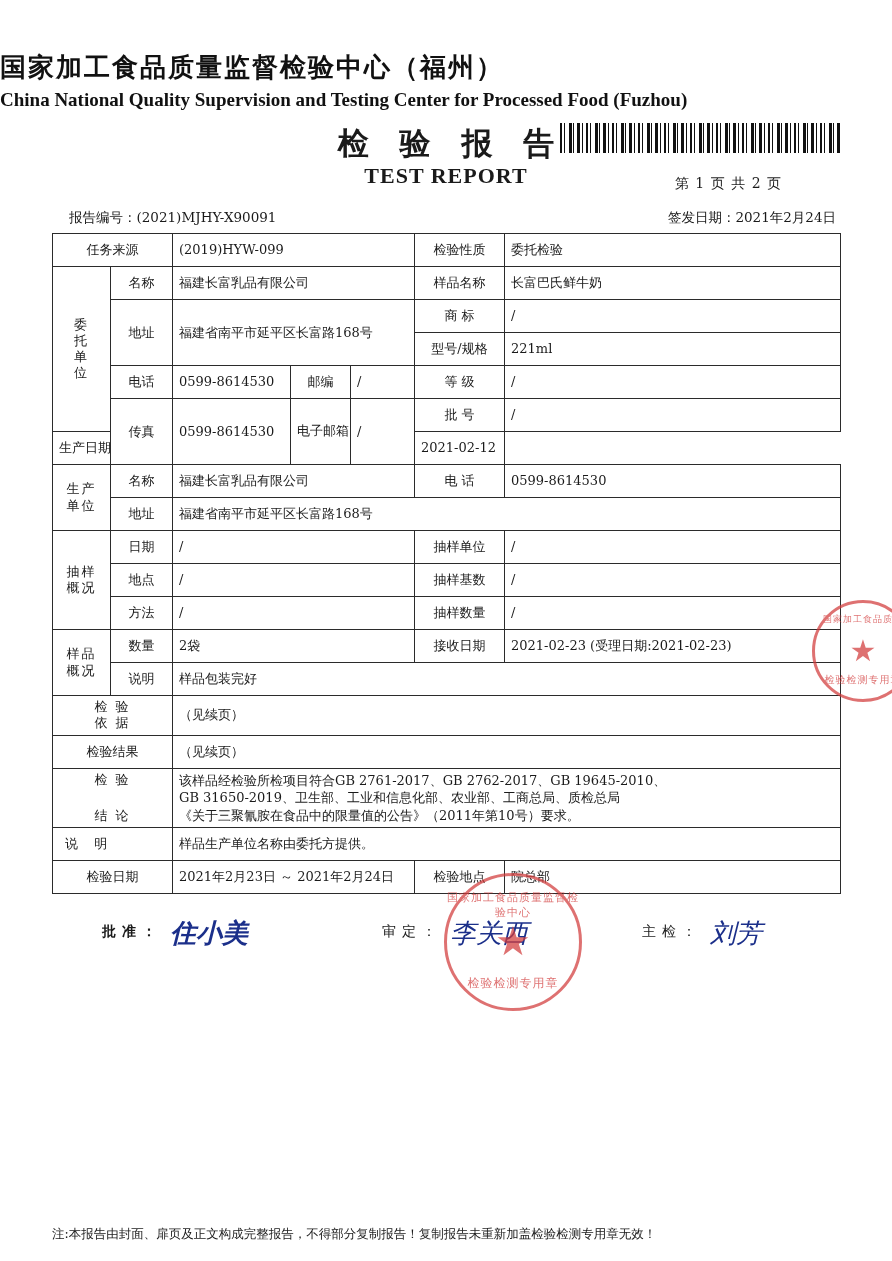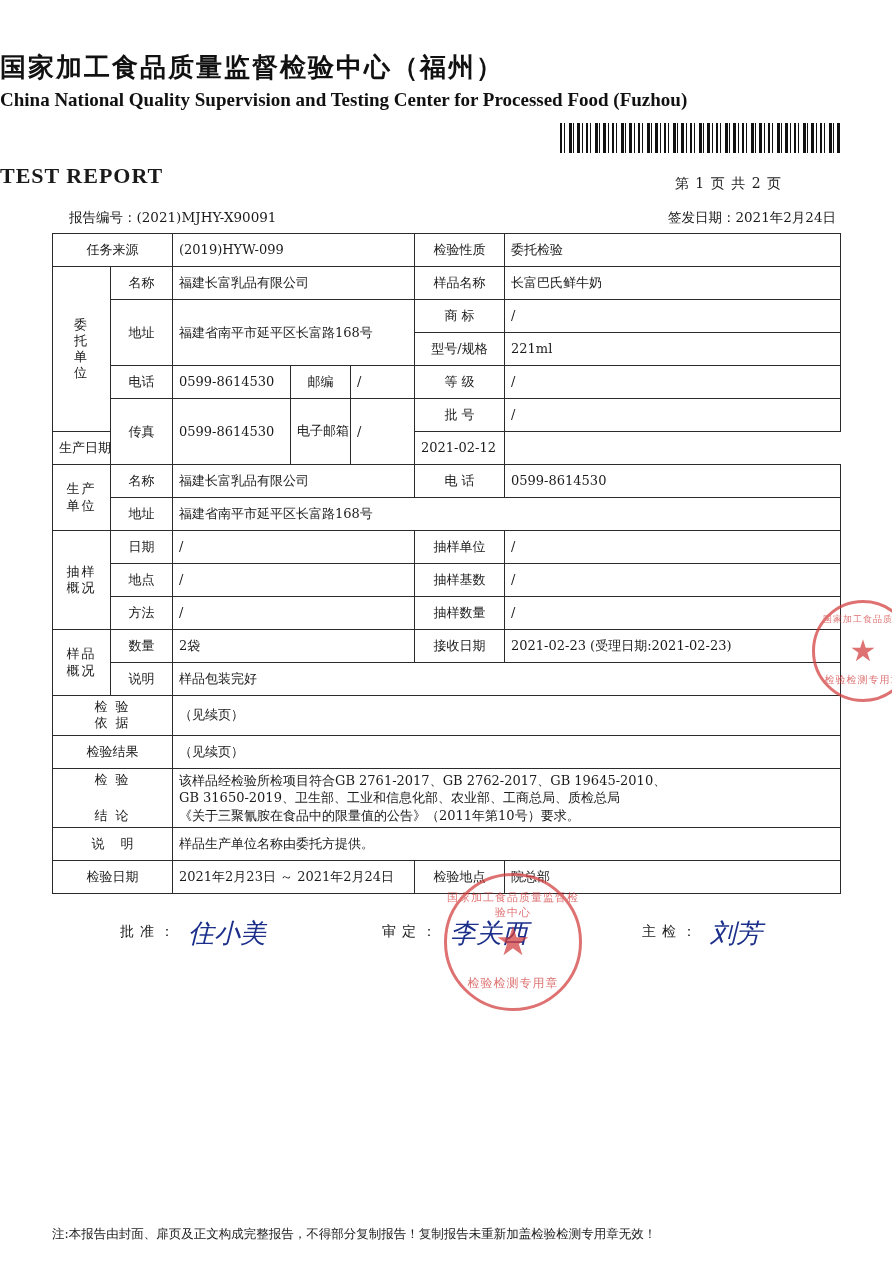--- a/index.html
+++ b/index.html
@@ -55,21 +55,21 @@
     font-family: "DejaVu Serif", serif;
     font-size: 31px;
     font-weight: bold;
     letter-spacing: 10px;
     text-indent: 10px;
   }
   .title-en {
     position: absolute;
     left: 0; right: 0;
     top: 42px;
-    text-align: left;
+    text-align: center;
     font-family: "Liberation Serif", serif;
     font-size: 22px;
     font-weight: bold;
     letter-spacing: 1px;
   }
   .barcode {
     position: absolute;
     right: 52px;
     top: 2px;
     width: 280px;
@@ -117,21 +117,21 @@
     padding: 3px 6px;
     vertical-align: middle;
     height: 26px;
     line-height: 1.35;
   }
   td.lbl {
     text-align: center;
     white-space: nowrap;
   }
   td.lbl-sp {
-    text-align: center;
+    text-align: left;
     white-space: nowrap;
     letter-spacing: 6px;
     text-indent: 6px;
   }
   td.val {
     text-align: left;
     font-family: "DejaVu Serif", serif;
   }
   td.vcenter-label {
     text-align: center;
@@ -169,21 +169,21 @@
   .sig-lbl { letter-spacing: 6px; }
   .sig-ink {
     font-family: "Liberation Serif", serif;
     font-size: 26px;
     font-style: italic;
     color: #1b2f8a;
     margin-left: 8px;
     position: relative;
     top: 6px;
   }
-  .g1 { left: 68px; }
+  .g1 { left: 50px; font-weight: bold; }
   .g2 { left: 330px; }
   .g3 { left: 590px; }
 
   .footnote {
     position: absolute;
     left: 52px;
     right: 52px;
     bottom: 18px;
     font-family: "DejaVu Serif", serif;
     font-size: 12.5px;
@@ -246,20 +246,21 @@
 <body>
 
 <div class="page">
 
   <div class="hdr">
     <div class="hdr-cn">国家加工食品质量监督检验中心（福州）</div>
     <div class="hdr-en">China National Quality Supervision and Testing Center for Processed Food (Fuzhou)</div>
   </div>
 
   <div class="title-row">
+    <div class="title-cn">检 验 报 告</div>
     <div class="title-en">TEST REPORT</div>
     <div class="barcode"></div>
     <div class="pageno">第 1 页  共 2 页</div>
   </div>
 
   <div class="meta-row">
     <span class="meta-left"><span>报告编号：</span><span>(2021)MJHY-X90091</span></span>
     <span class="meta-right"><span>签发日期：</span><span>2021年2月24日</span></span>
   </div>
 

